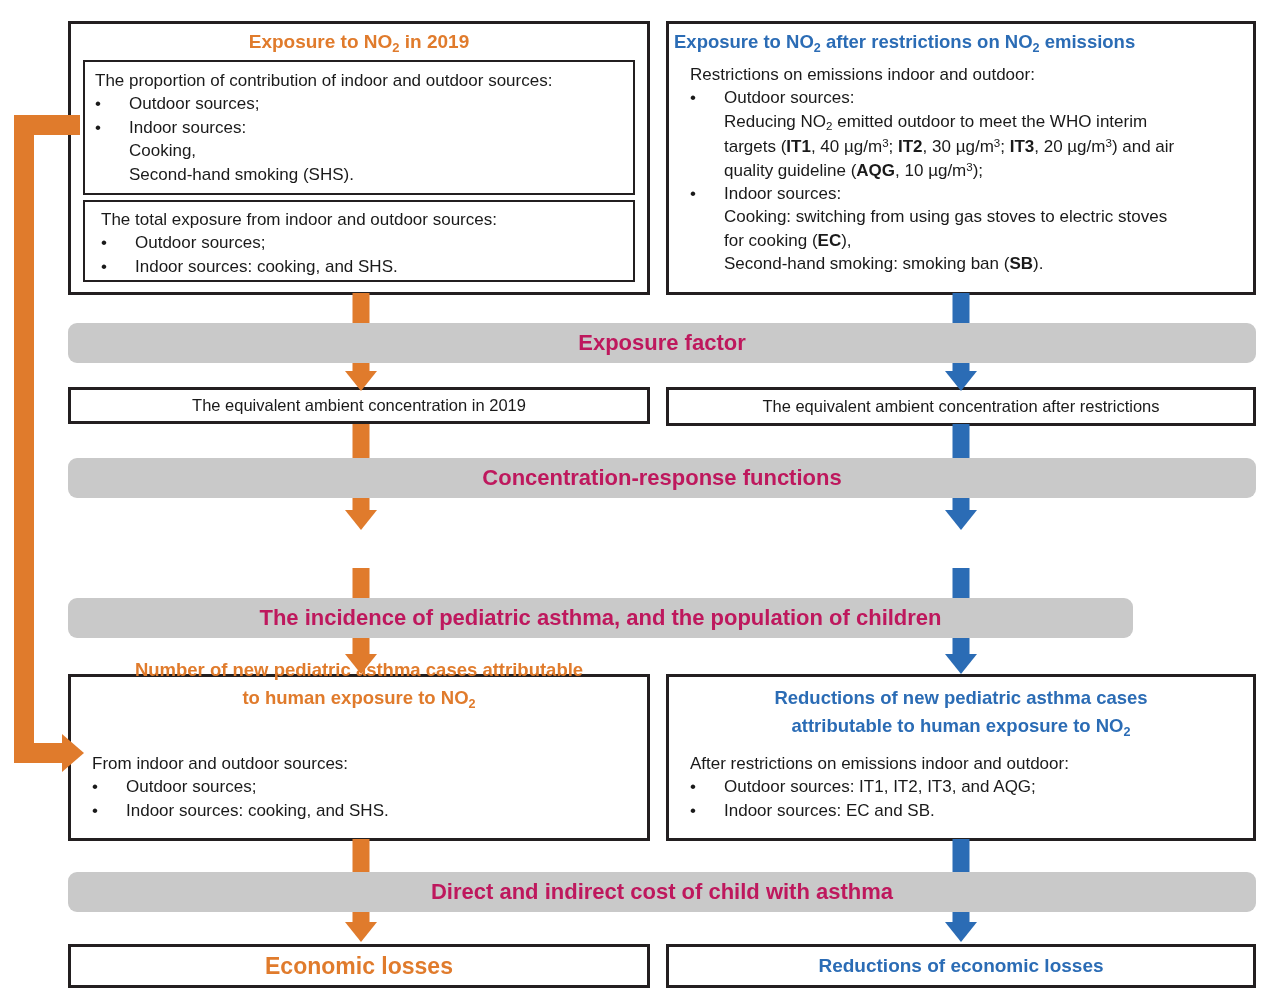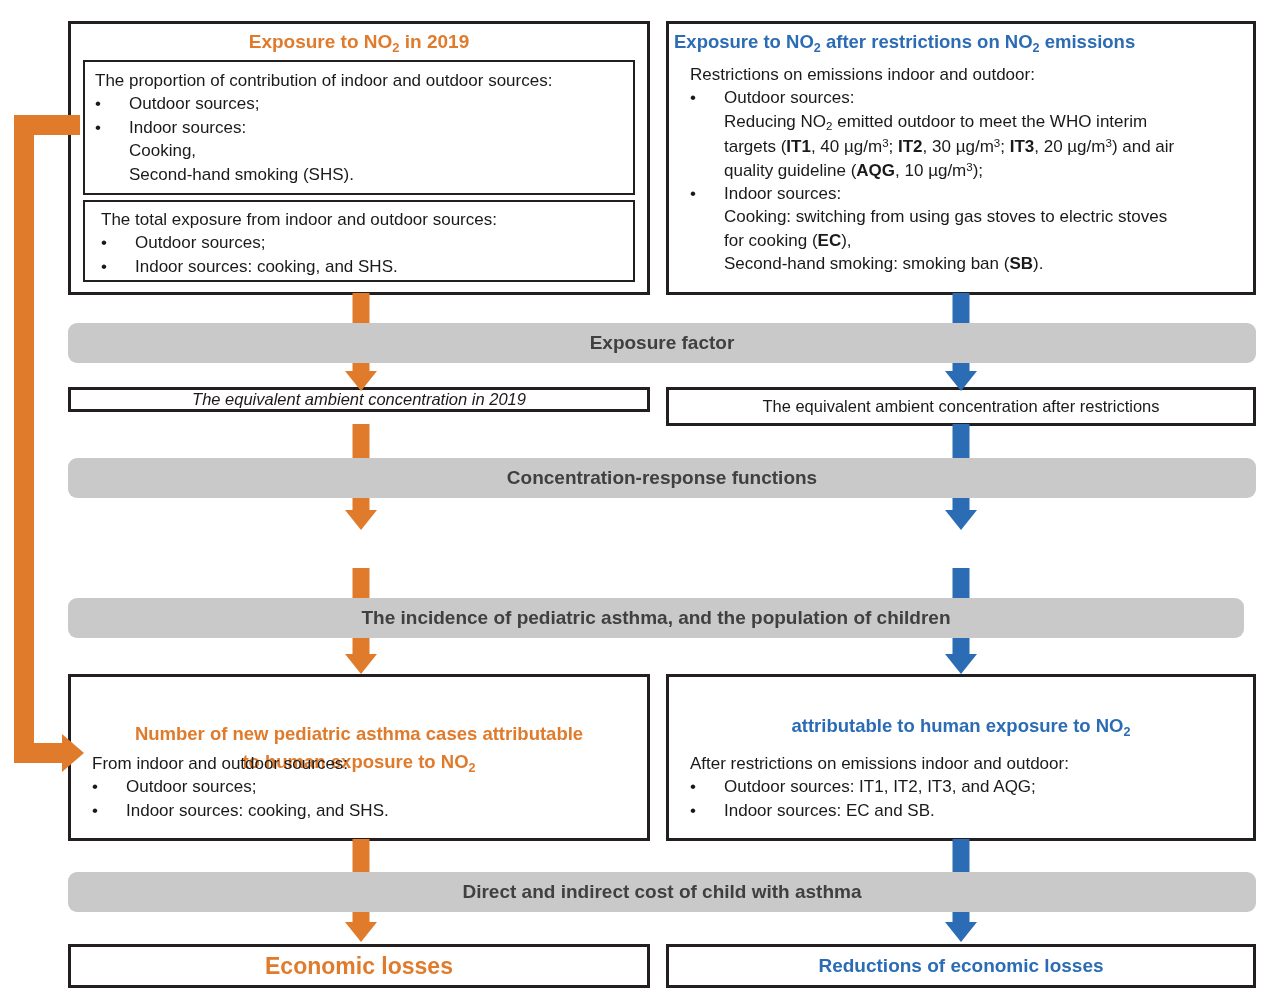--- a/index.html
+++ b/index.html
@@ -46,22 +46,22 @@
   
   .band {
     position: absolute;
     background: #c9c9c9;
     border-radius: 9px;
     box-sizing: border-box;
     display: flex;
     align-items: center;
     justify-content: center;
     font-weight: bold;
-    font-size: 19px;
-    color: #404040;
+    font-size: 22px;
+    color: #be185d;
     z-index: 3;
   }
 
   
   .head {
     position: absolute;
     text-align: center;
     font-weight: bold;
     font-size: 19px;
     line-height: 1.25;
@@ -183,21 +183,21 @@
   </div>
   <div class="arrow blue behind" style="left:944px; top:293px; width:34px; height:100px;">
     <div class="shaft" style="height:80px;"></div>
     <div class="headtri" style="top:78px;"></div>
   </div>
 
   <div class="band" style="left:68px; top:323px; width:1188px; height:40px;">
     <span>Exposure factor</span>
   </div>
 
-  <div class="plainbox" style="left:68px; top:387px; width:582px; height:25px;font-style:italic;">
+  <div class="plainbox" style="left:68px; top:387px; width:582px; height:37px;">
     <span>The equivalent ambient concentration in 2019</span>
   </div>
   <div class="plainbox" style="left:666px; top:387px; width:590px; height:39px;">
     <span>The equivalent ambient concentration after restrictions</span>
   </div>
 
   <div class="arrow orange behind" style="left:344px; top:424px; width:34px; height:110px;">
     <div class="shaft" style="height:88px;"></div>
     <div class="headtri" style="top:86px;"></div>
   </div>
@@ -213,38 +213,38 @@
 
   <div class="arrow orange behind" style="left:344px; top:568px; width:34px; height:110px;">
     <div class="shaft" style="height:88px;"></div>
     <div class="headtri" style="top:86px;"></div>
   </div>
   <div class="arrow blue behind" style="left:944px; top:568px; width:34px; height:110px;">
     <div class="shaft" style="height:88px;"></div>
     <div class="headtri" style="top:86px;"></div>
   </div>
 
-  <div class="band" style="left:68px; top:598px; width:1176px; height:40px;">
+  <div class="band" style="left:68px; top:598px; width:1065px; height:40px;">
     <span>The incidence of pediatric asthma, and the population of children</span>
   </div>
 
   <div class="obox" style="left:68px; top:674px; width:582px; height:167px;"></div>
-  <div class="head orange" style="left:80px; top:720px; width:558px; font-size:18.5px; line-height:1.5;">
+  <div class="head orange" style="left:80px; top:656px; width:558px; font-size:18.5px; line-height:1.5;">
     <span>Number of new pediatric asthma cases attributable</span><br>
     <span>to human exposure to NO</span><sub>2</sub>
   </div>
   <div class="btext" style="left:92px; top:752px; width:545px;">
     <span class="ln">From indoor and outdoor sources:</span>
     <span class="ln"><span class="bullet"></span><span>Outdoor sources;</span></span>
     <span class="ln"><span class="bullet"></span><span>Indoor sources: cooking, and SHS.</span></span>
   </div>
 
   <div class="obox" style="left:666px; top:674px; width:590px; height:167px;"></div>
   <div class="head blue" style="left:678px; top:684px; width:566px; font-size:18.5px; line-height:1.5;">
-    <br>
+    <span>Reductions of new pediatric asthma cases</span><br>
     <span>attributable to human exposure to NO</span><sub>2</sub>
   </div>
   <div class="btext" style="left:690px; top:752px; width:555px;">
     <span class="ln">After restrictions on emissions indoor and outdoor:</span>
     <span class="ln"><span class="bullet"></span><span>Outdoor sources: IT1, IT2, IT3, and AQG;</span></span>
     <span class="ln"><span class="bullet"></span><span>Indoor sources: EC and SB.</span></span>
   </div>
 
   <div class="arrow orange behind" style="left:344px; top:839px; width:34px; height:110px;">
     <div class="shaft" style="height:85px;"></div>

